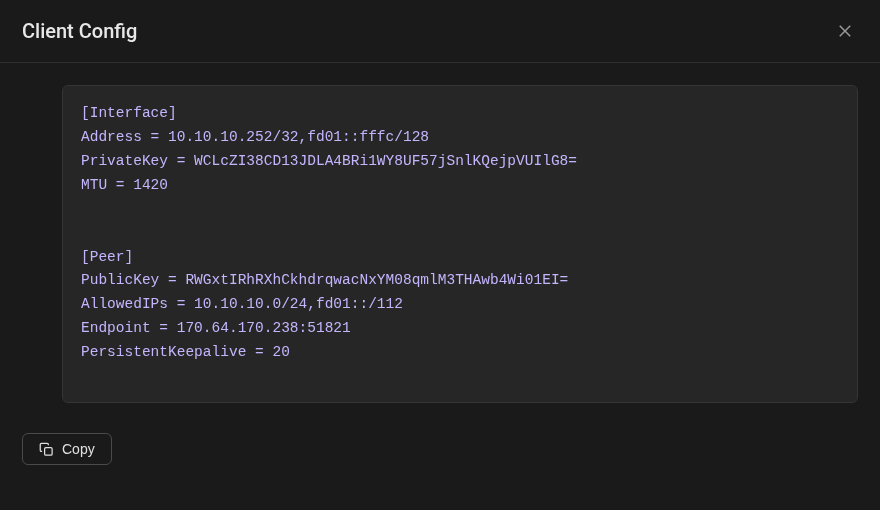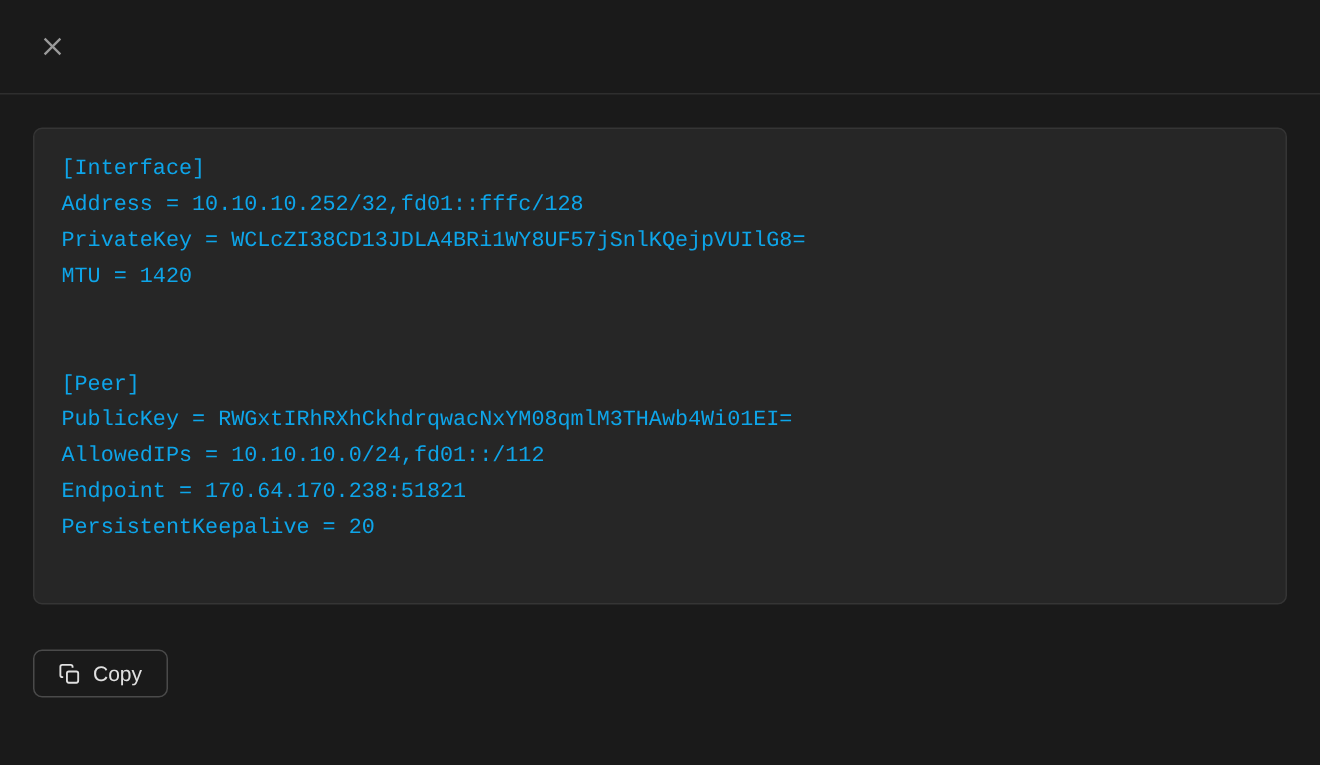--- a/index.html
+++ b/index.html
@@ -45,24 +45,25 @@
       padding: 22px;
     }
     .config-box {
       background: #262626;
       border: 1px solid #353535;
       border-radius: 6px;
       padding: 16px 18px;
       font-family: "Consolas", "Monaco", "Courier New", monospace;
       font-size: 14.5px;
       line-height: 1.65;
-      color: #0ea5e9;
+      color: #c4b5fd;
       white-space: pre;
       min-height: 318px;
       font-weight: 500;
+      margin-left: 40px;
     }
     .footer {
       display: flex;
       justify-content: flex-start;
       padding: 8px 22px;
     }
     .copy-btn {
       background: transparent;
       border: 1px solid #4a4a4a;
       border-radius: 6px;
@@ -79,20 +80,21 @@
       height: 15px;
       stroke: #e0e0e0;
       stroke-width: 2;
       fill: none;
     }
   </style>
 </head>
 <body>
 
 <div class="modal-header">
+  <div class="modal-title">Client Config</div>
   <button class="close-btn">
     <svg viewBox="0 0 24 24" fill="none">
       <line x1="5" y1="5" x2="19" y2="19"></line>
       <line x1="19" y1="5" x2="5" y2="19"></line>
     </svg>
   </button>
 </div>
 
 <div class="modal-body">
   <div class="config-box">[Interface]

